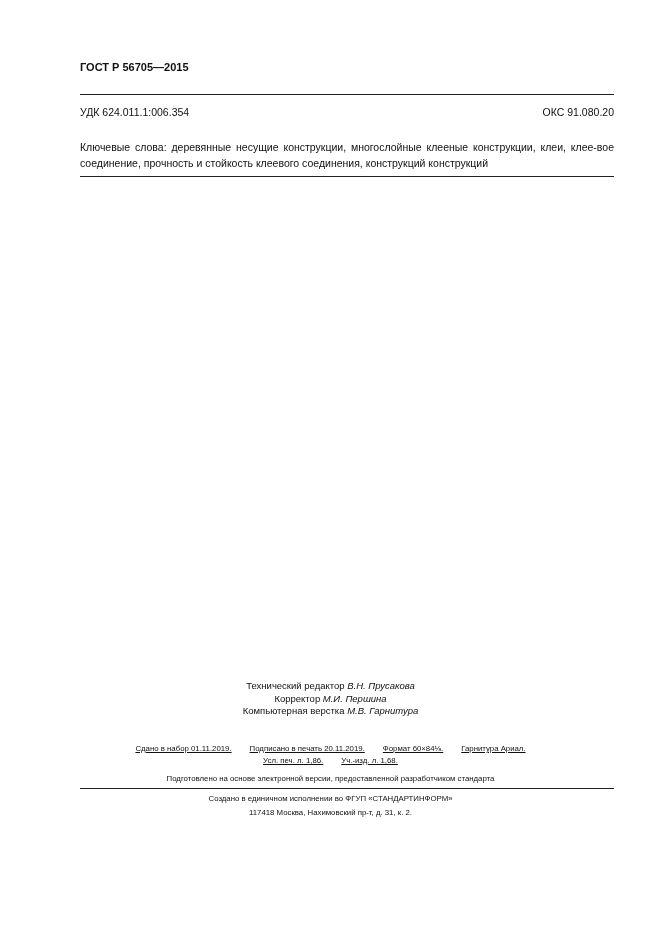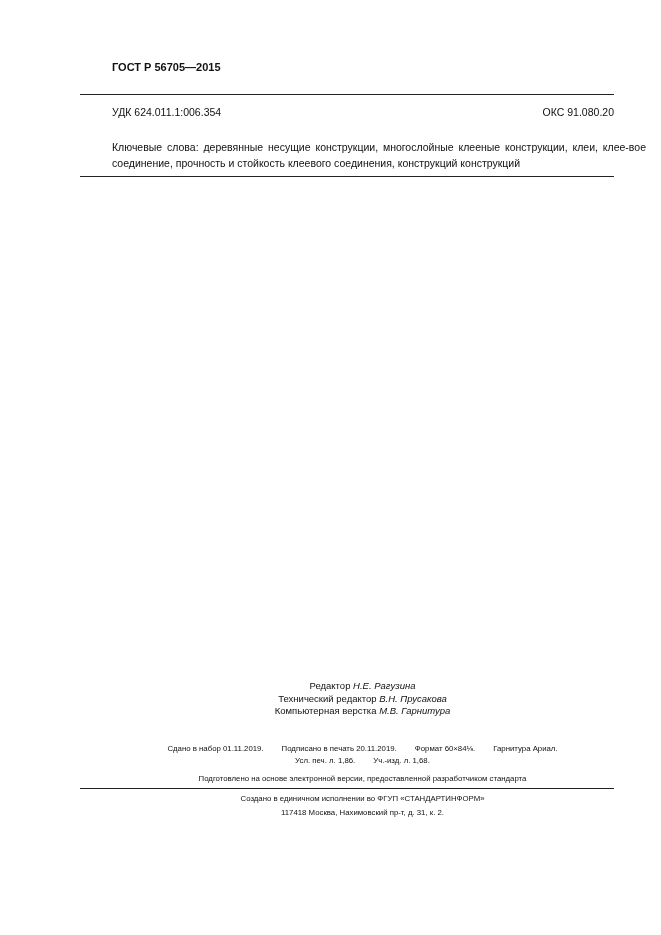--- a/index.html
+++ b/index.html
@@ -1,41 +1,41 @@
 <!DOCTYPE html>
 <html><head>
 <meta charset="utf-8">
 <style>
   html, body { margin:0; padding:0; background:#ffffff; }
   body { width:661px; height:935px; position:relative; font-family:"Liberation Sans", sans-serif; color:#111; overflow:hidden; }
-  .abs { position:absolute;margin-left:32px; }
+  .abs { position:absolute; }
   .gost { left:80px; top:61px; font-size:11px; font-weight:bold; }
   .rule { position:absolute; left:80px; width:534px; height:1px; background:#222; }
   .udk { left:80px; top:106px; font-size:10.5px; }
   .oks { right:47px; top:106px; font-size:10.5px; }
   .kw { left:80px; top:139px; width:534px; font-size:10.5px; line-height:16px; text-align:justify; }
   .credits { left:0; width:661px; top:680px; text-align:center; font-size:9.5px; line-height:12.5px; }
   .credits i { font-style:italic; }
   .pub { left:0; width:661px; text-align:center; font-size:7.8px; }
-  .pub span { margin:0 9px; }
+  .pub span { margin:0 9px;text-decoration:underline; }
   .foot { left:0; width:661px; text-align:center; font-size:7.8px; line-height:12px; }
 </style>
 </head>
 <body>
 
 <div class="abs gost">ГОСТ Р 56705—2015</div>
 <div class="rule" style="top:94px"></div>
 <div class="abs udk">УДК 624.011.1:006.354</div>
 <div class="abs oks">ОКС 91.080.20</div>
 <div class="abs kw">Ключевые слова: деревянные несущие конструкции, многослойные клееные конструкции, клеи, клее-вое соединение, прочность и стойкость клеевого соединения, конструкций конструкций</div>
 <div class="rule" style="top:176px"></div>
 
 <div class="abs credits">
-  <div><span>Редактор</span> <i>Н.Е. Рагузина</i></div>
   <div><span>Технический редактор</span> <i>В.Н. Прусакова</i></div>
+  <div><span>Корректор</span> <i>М.И. Першина</i></div>
   <div><span>Компьютерная верстка</span> <i>М.В. Гарнитура</i></div>
 </div>
 
 <div class="abs pub" style="top:744px">
   <span>Сдано в набор 01.11.2019.</span><span>Подписано в печать 20.11.2019.</span><span>Формат 60×84⅛.</span><span>Гарнитура Ариал.</span>
 </div>
 <div class="abs pub" style="top:756px">
   <span>Усл. печ. л. 1,86.</span><span>Уч.-изд. л. 1,68.</span>
 </div>
 <div class="abs pub" style="top:774px">Подготовлено на основе электронной версии, предоставленной разработчиком стандарта</div>

